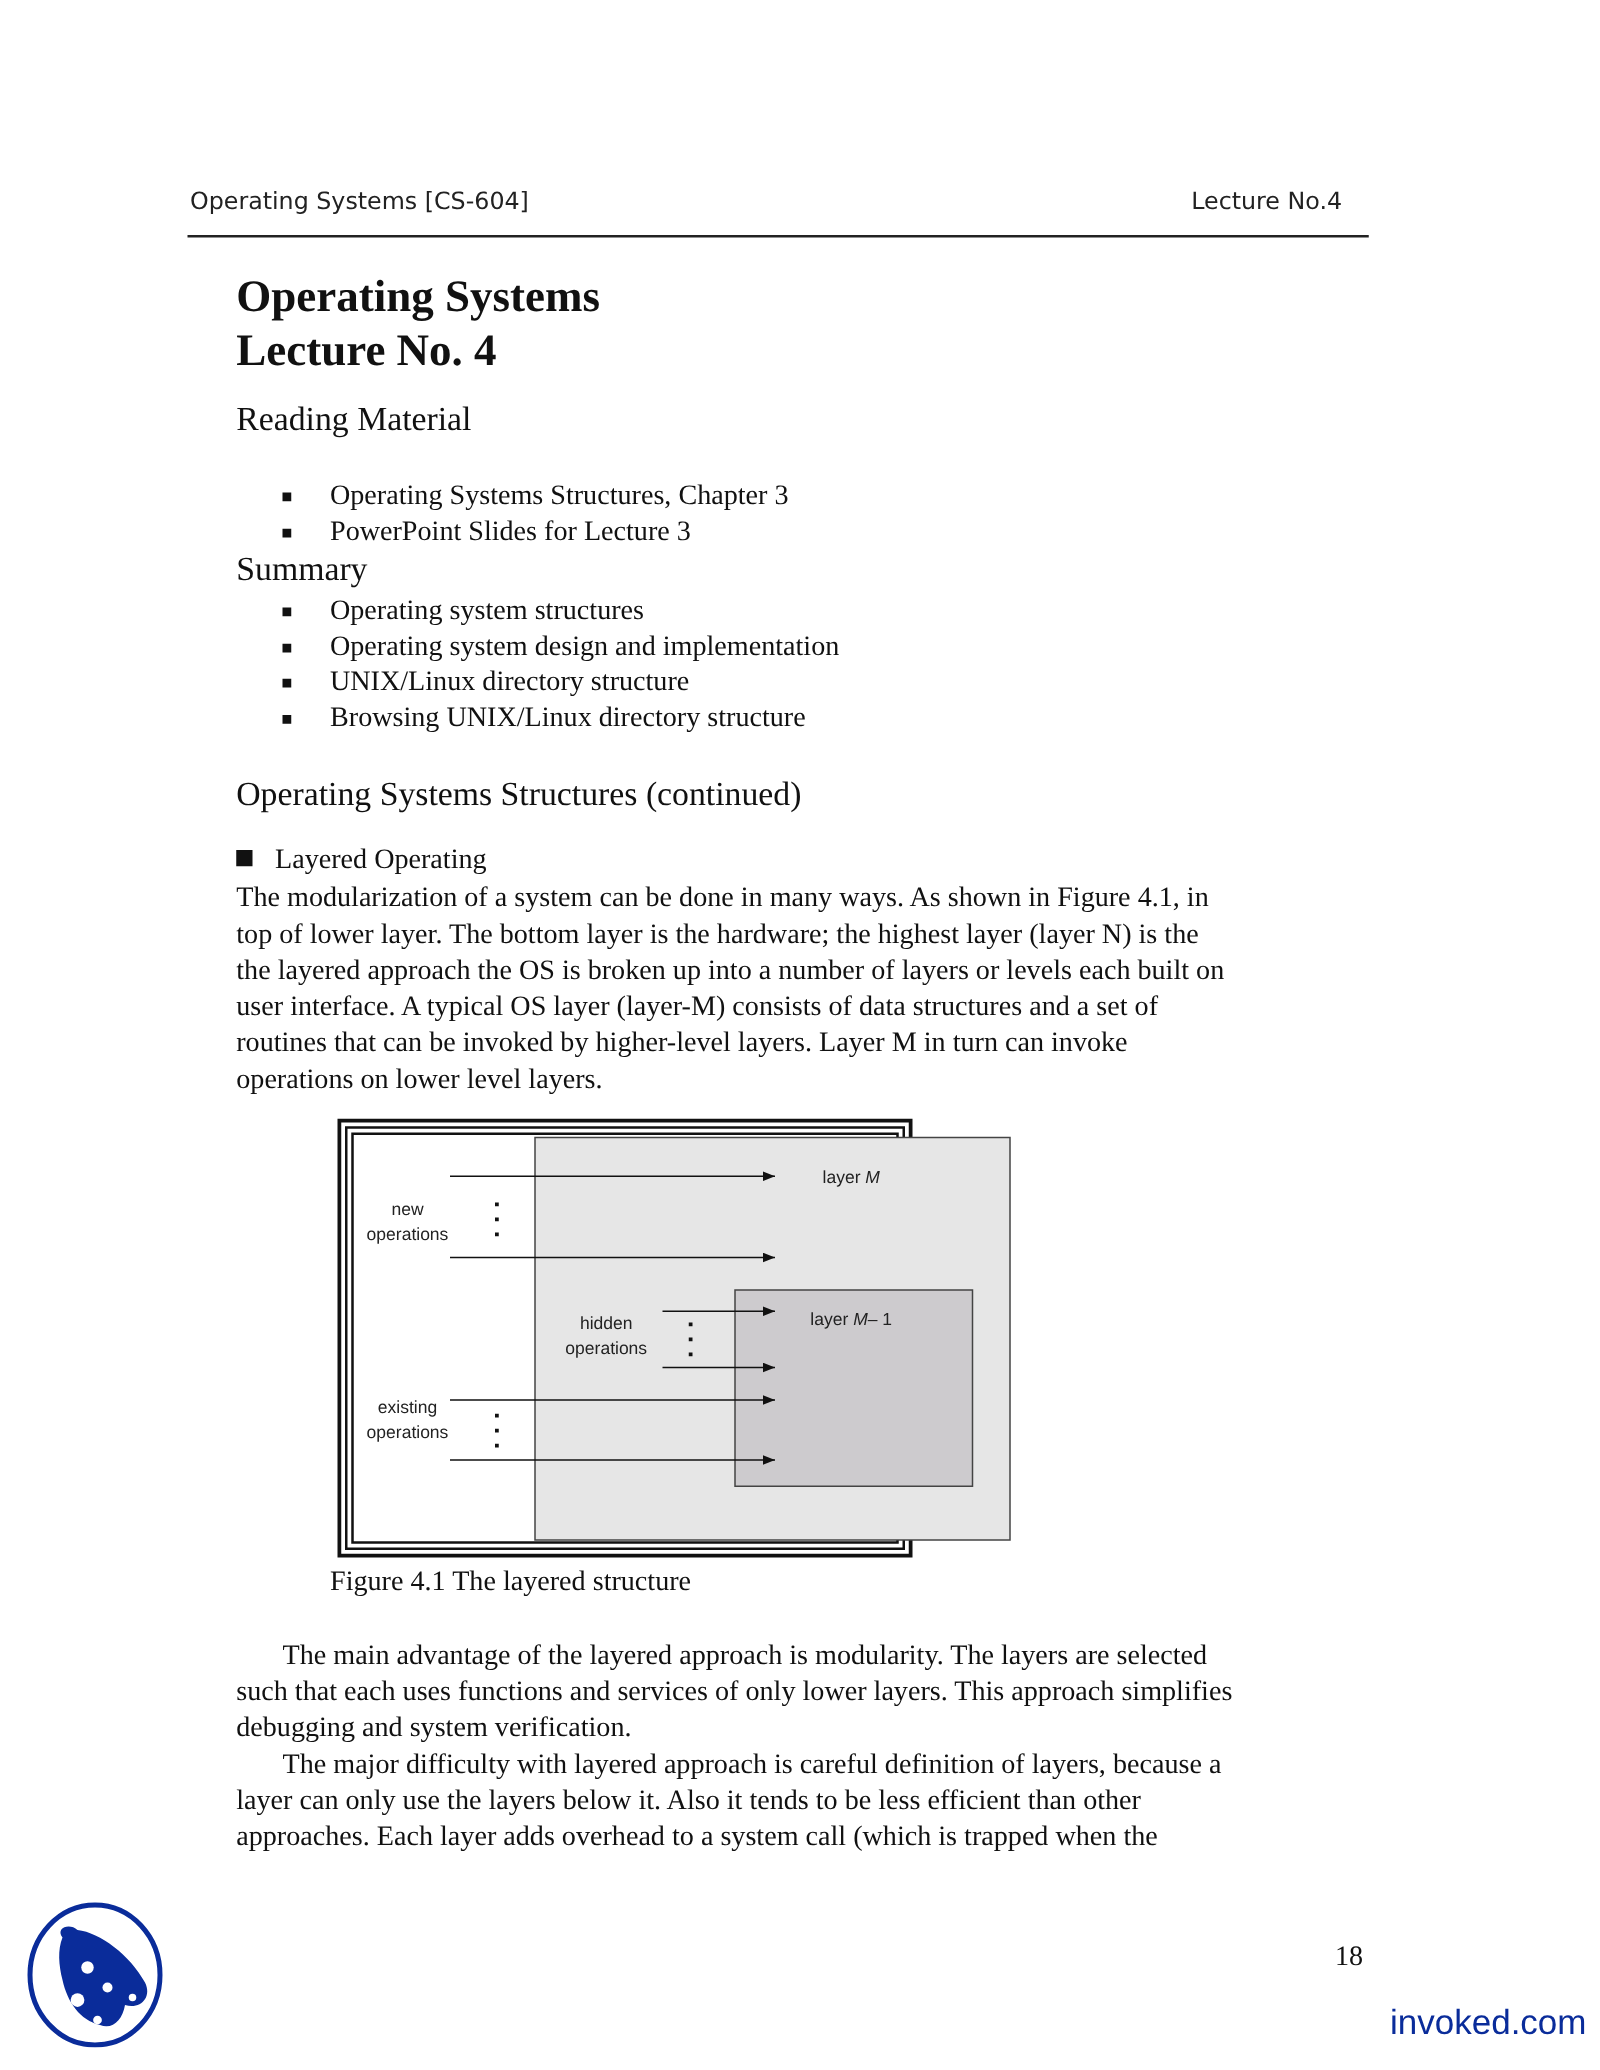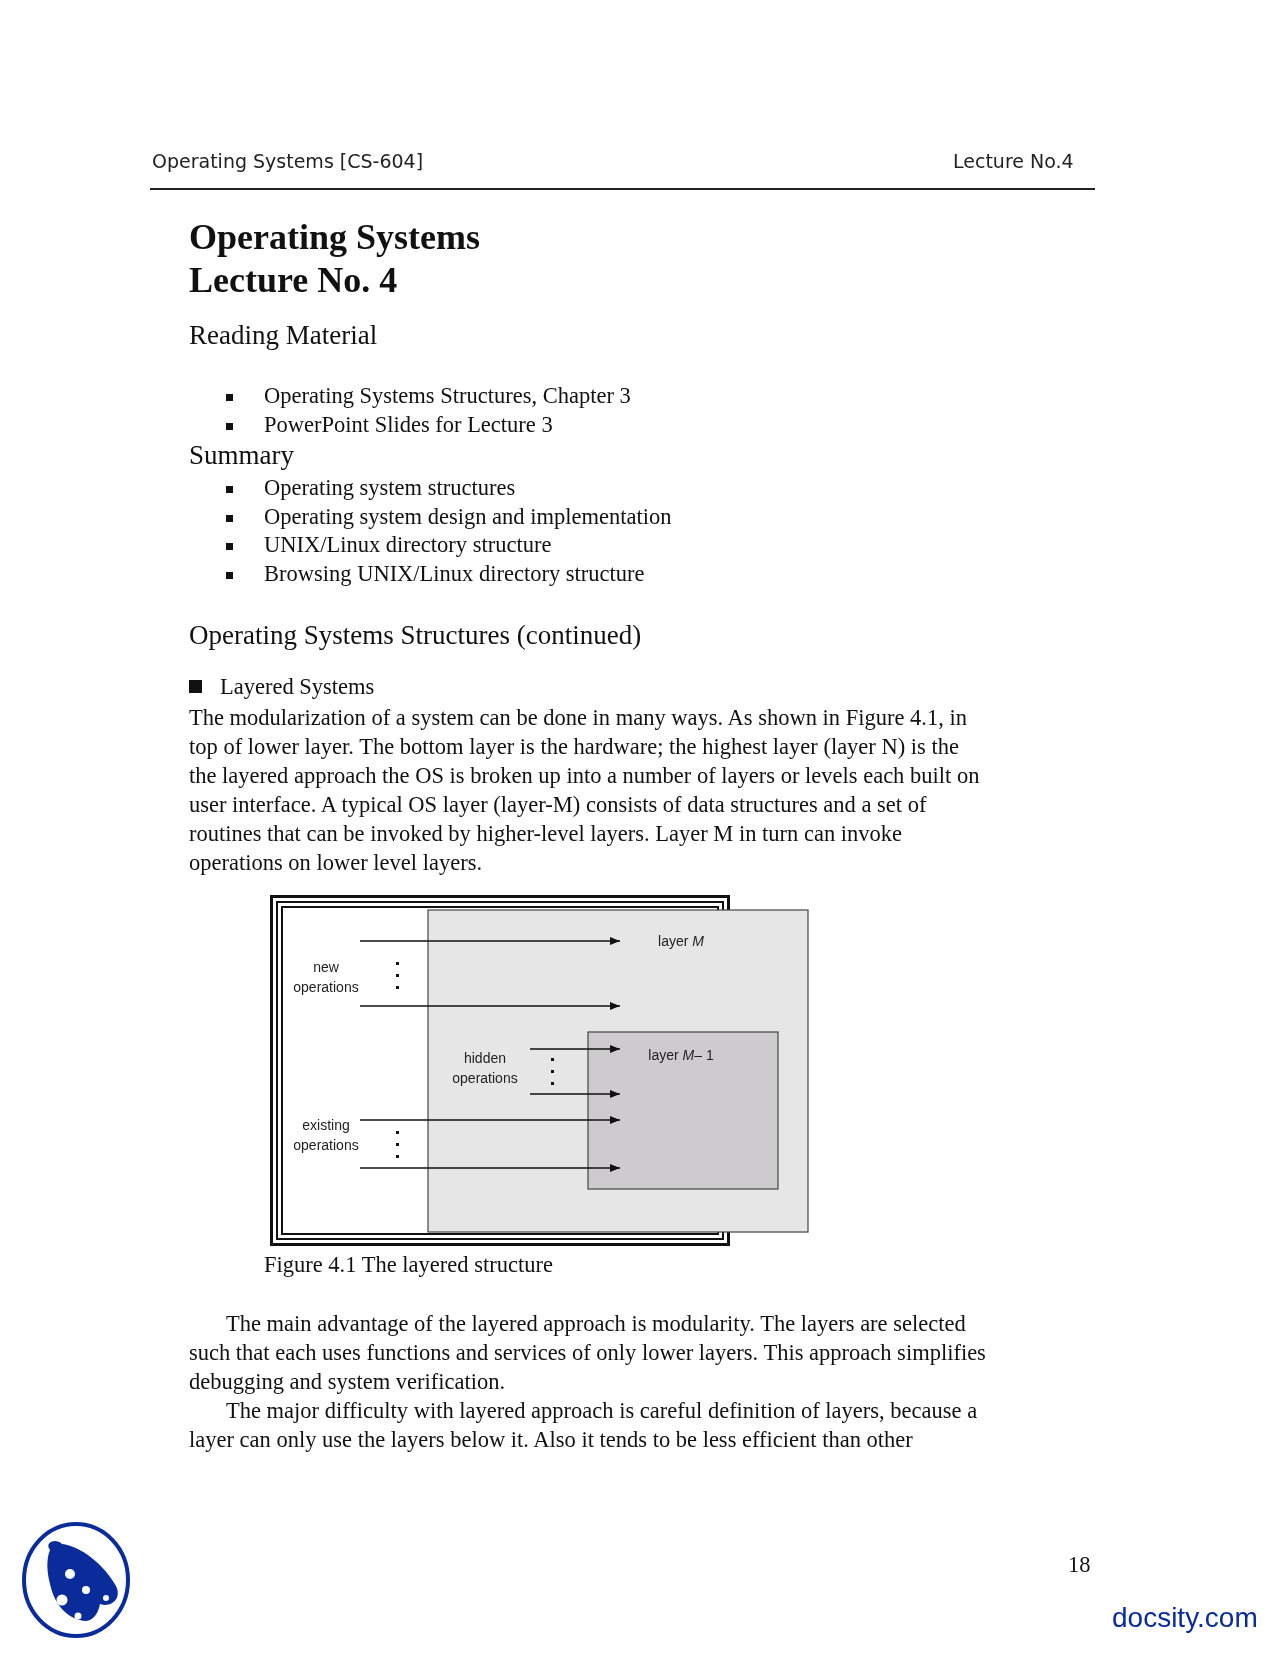--- a/index.html
+++ b/index.html
@@ -46,21 +46,21 @@
 <ul class="abs bullets" style="top:474px;">
   <li><span class="sq"></span><span>Operating system structures</span></li>
   <li><span class="sq"></span><span>Operating system design and implementation</span></li>
   <li><span class="sq"></span><span>UNIX/Linux directory structure</span></li>
   <li><span class="sq"></span><span>Browsing UNIX/Linux directory structure</span></li>
 </ul>
 
 <div class="abs h2" style="top:620px;">Operating Systems Structures (continued)</div>
 
 <div class="abs" style="left:189px; top:674px; font-size:22.5px;">
-  <span style="display:inline-block; width:13px; height:13px; background:#111; margin-right:18px; vertical-align:1px;"></span><span>Layered Systems</span>
+  <span style="display:inline-block; width:13px; height:13px; background:#111; margin-right:18px; vertical-align:1px;"></span><span>Layered Operating</span>
 </div>
 
 <div class="abs para" style="top:703px;">
   <p>The modularization of a system can be done in many ways. As shown in Figure 4.1, in</p>
   <p>top of lower layer.  The bottom layer is the hardware; the highest layer (layer N) is the</p>
   <p>the layered approach the OS is broken up into a number of layers or levels each built on</p>
   <p>user interface. A typical OS layer (layer-M) consists of data structures and a set of</p>
   <p>routines that can be invoked by higher-level layers. Layer M in turn can invoke</p>
   <p>operations on lower level layers.</p>
 </div>
@@ -122,28 +122,29 @@
 <div class="abs caption">Figure 4.1  The layered structure</div>
 
 <div class="abs para" style="top:1309px;">
   <p class="indent">The main advantage of the layered approach is modularity. The layers are selected</p>
   <p>such that each uses functions and services of only lower layers. This approach simplifies</p>
   <p>debugging and system verification.</p>
 </div>
 <div class="abs para" style="top:1396px;">
   <p class="indent">The major difficulty with layered approach is careful definition of layers, because a</p>
   <p>layer can only use the layers below it. Also it tends to be less efficient than other</p>
+  <p>approaches. Each layer adds overhead to a system call (which is trapped when the</p>
 </div>
 
 <div class="abs pagenum">18</div>
 
 <div class="abs logo">
   <svg width="112" height="118" viewBox="0 0 112 118">
     <ellipse cx="56" cy="60" rx="52" ry="56" fill="#fff" stroke="#0a2c9a" stroke-width="4"></ellipse>
     <path d="M30,30 C24,22 36,18 42,24 C60,26 84,44 96,66 C102,78 92,88 80,84 C78,96 70,104 60,100 C44,96 34,82 30,64 C27,52 26,40 30,30 Z" fill="#0a2c9a"></path>
     <circle cx="50" cy="54" r="5" fill="#fff"></circle>
     <circle cx="66" cy="70" r="4" fill="#fff"></circle>
     <circle cx="42" cy="80" r="5.5" fill="#fff"></circle>
     <circle cx="86" cy="78" r="3" fill="#fff"></circle>
     <circle cx="58" cy="96" r="3.5" fill="#fff"></circle>
   </svg>
 </div>
-<div class="abs docsity">docsity.com</div>
+<div class="abs docsity">invoked.com</div>
 
 </body></html>

